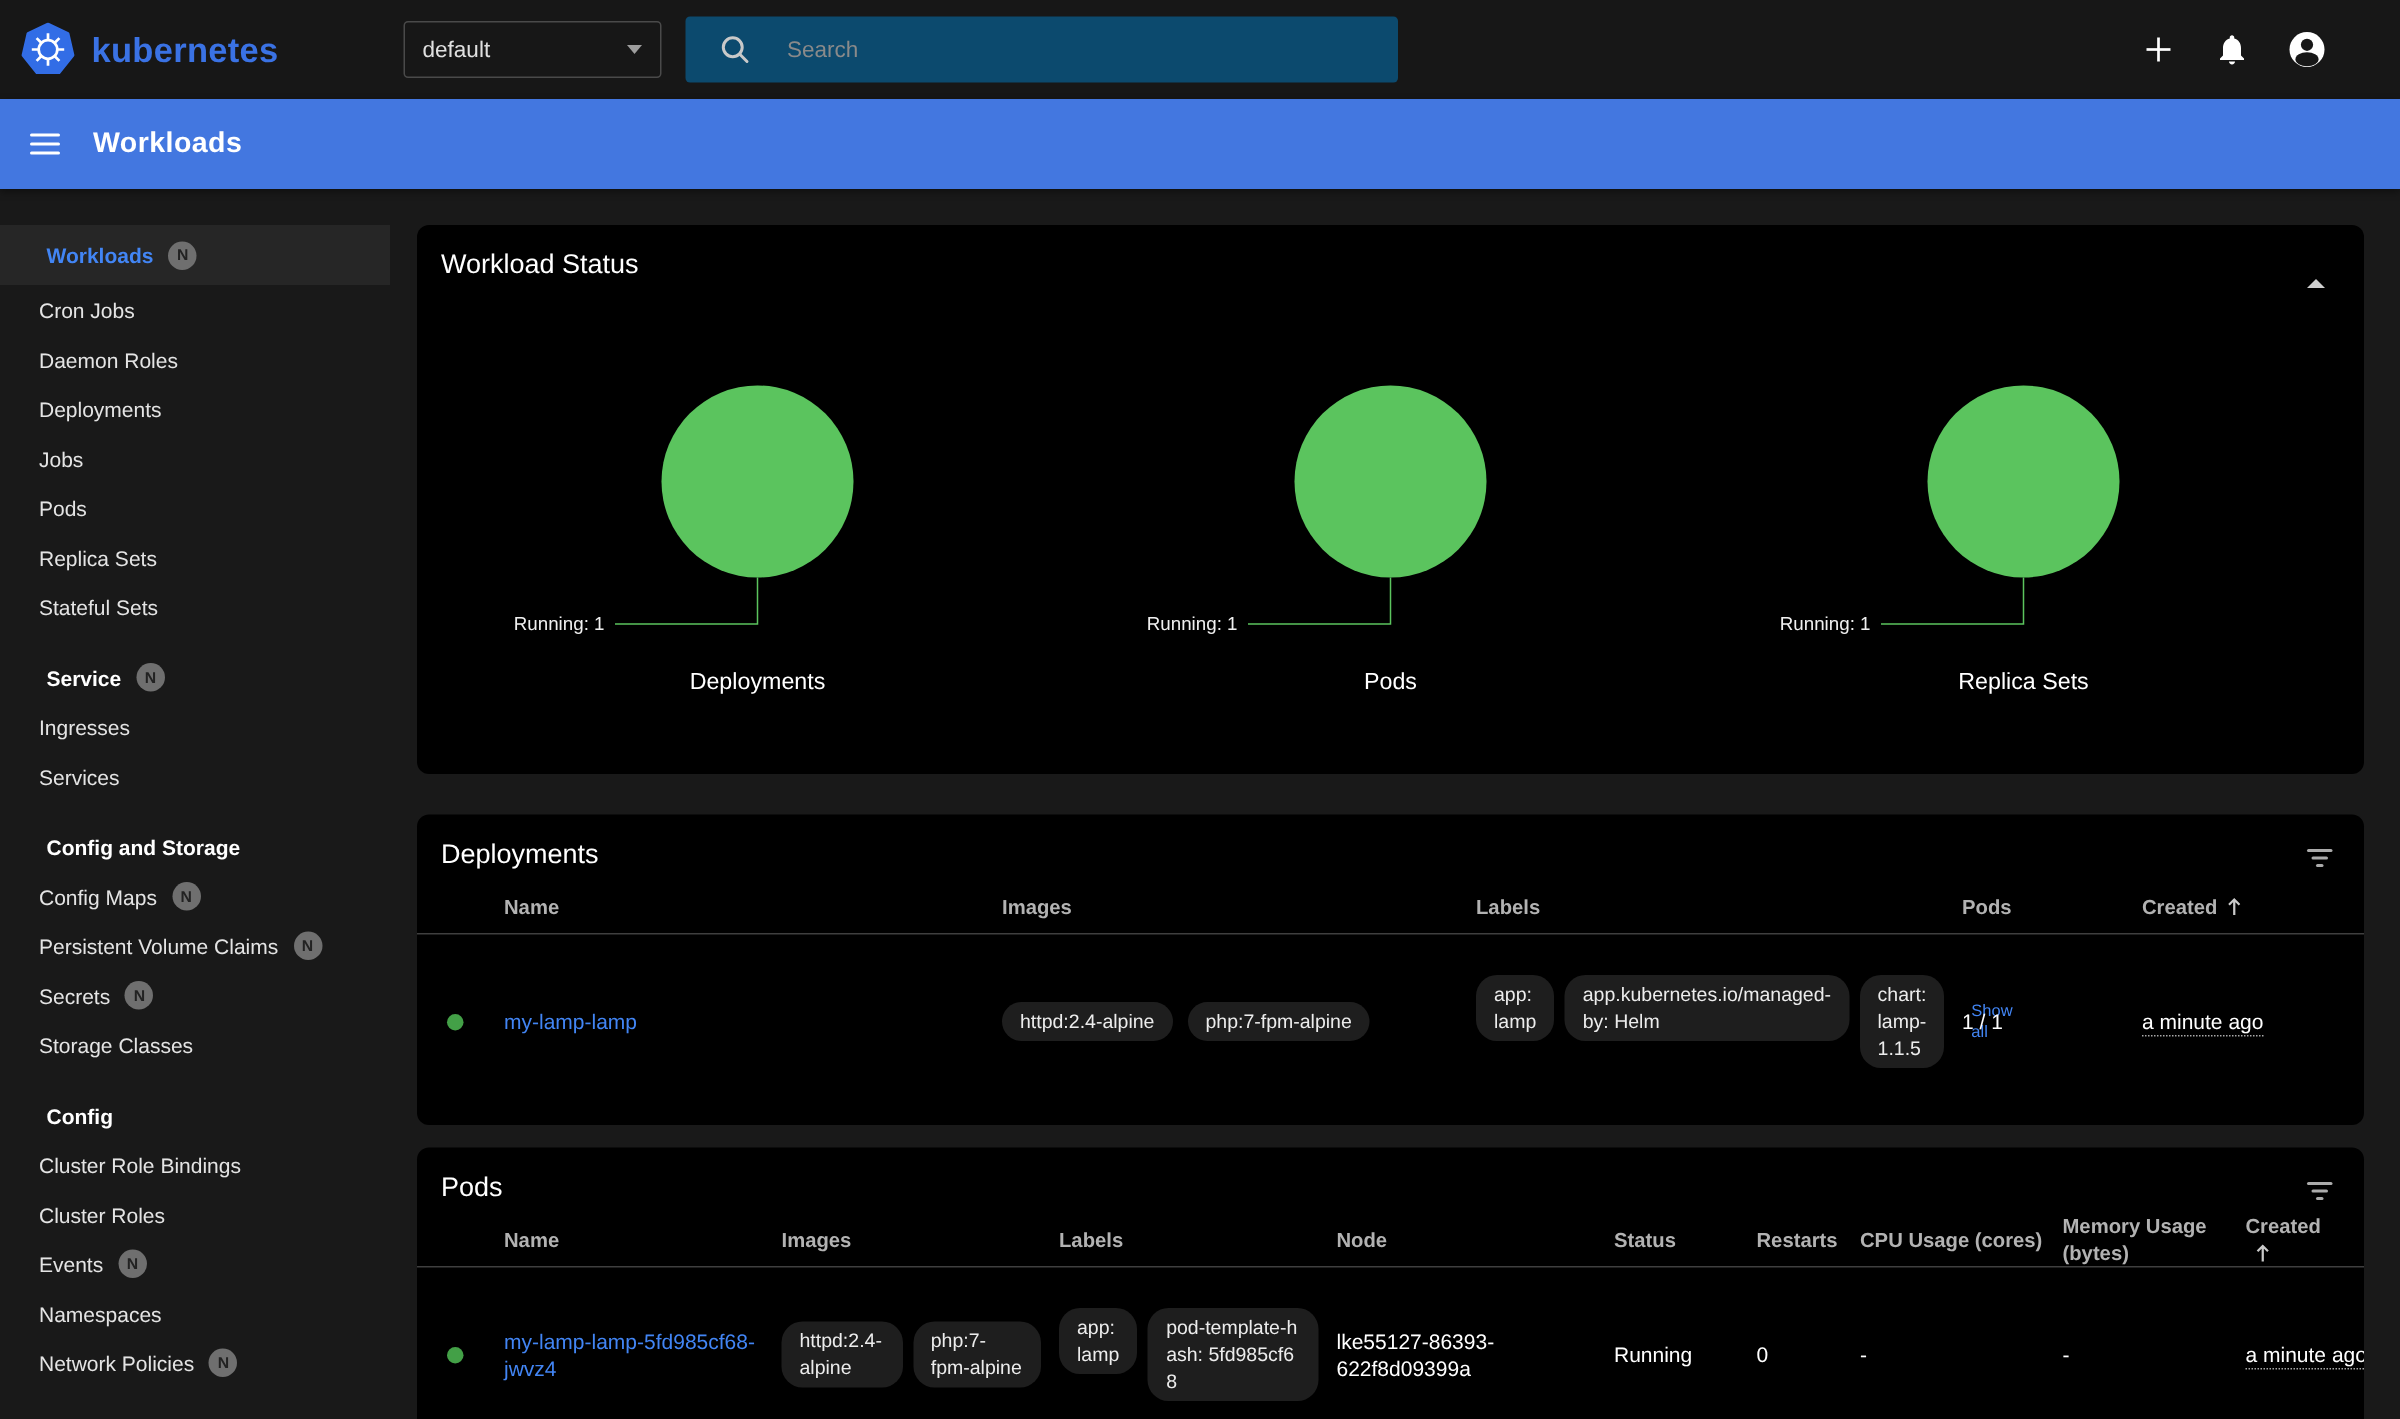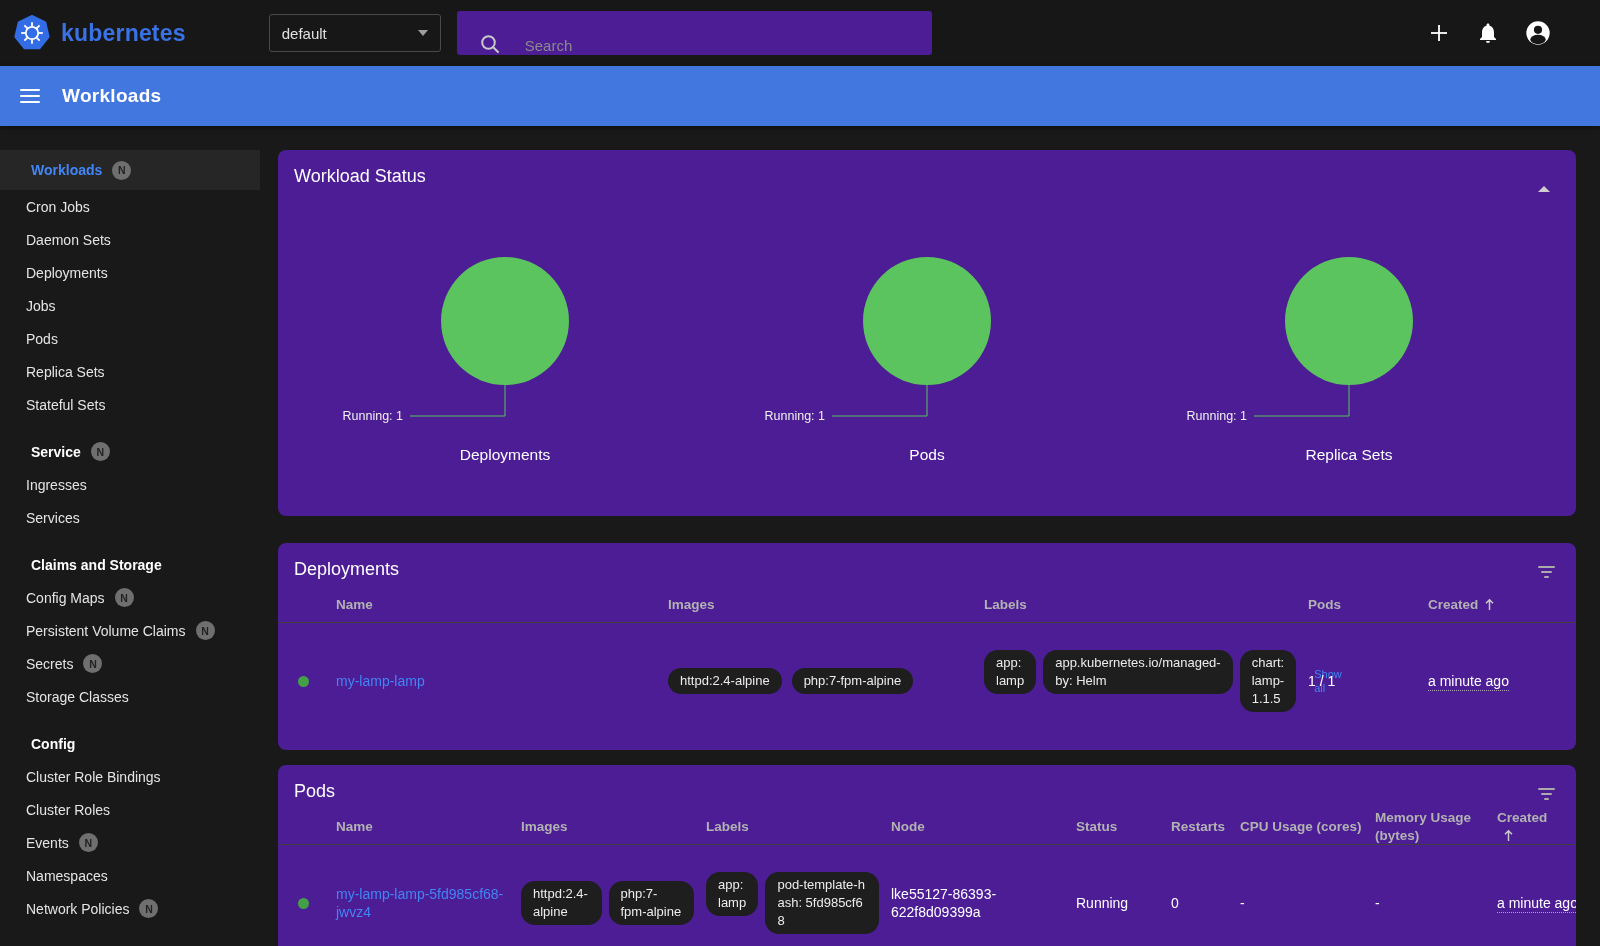--- a/index.html
+++ b/index.html
@@ -17,22 +17,22 @@
   .logo { display:flex; align-items:center; gap:11px; padding-left:14px; }
   .brand { color:#3a72e4; font-size:23px; font-weight:bold; letter-spacing:.2px; }
   .ns-select {
     margin-left:83px; width:172px; height:38px;
     border:1px solid #4a4a4a; border-radius:3px;
     display:flex; align-items:center; justify-content:space-between;
     padding:0 12px; color:#e0e0e0; font-size:15px;gap:12px;
   }
   .caret-down { width:0; height:0; border-left:5px solid transparent; border-right:5px solid transparent; border-top:6px solid #9e9e9e; }
   .search {
-    margin-left:16px; width:475px; height:44px; background:#4c1d95; border-radius:3px;
-    display:flex; align-items:flex-end; padding-left:22px; gap:22px;
+    margin-left:16px; width:475px; height:44px; background:#0c4a6e; border-radius:3px;
+    display:flex; align-items:center; padding-left:22px; gap:22px;
   }
   .search input { background:transparent; border:none; outline:none; color:#ddd; font-size:15px; width:380px; }
   .search input::placeholder { color:#8a8a8a; }
   .topbar-right { margin-left:auto; display:flex; align-items:center; gap:24px; padding-right:48px; }
   .icon-btn { display:flex; align-items:center; justify-content:center; }
 
   
   .appbar {
     height:60px; background:#4377e0; display:flex; align-items:center;
     padding-left:18px; gap:20px; position:relative; z-index:2;
@@ -49,21 +49,21 @@
   .side-head.selected { height:40px; margin-top:0; background:#262626; }
   .side-head.selected .label { color:#4285f4; }
   .side-item { height:33px; display:flex; align-items:center; gap:10px; padding-left:26px; color:#e4e4e4; cursor:pointer; }
   .badge {
     width:19px; height:19px; border-radius:50%; background:#6f6f6f; color:#222;
     font-size:10.5px; font-weight:bold; display:flex; align-items:center; justify-content:center; flex:none;
   }
   .main { margin-left:18px; padding-top:24px; width:1298px; }
 
   
-  .card { background:#4c1d95; border-radius:8px; width:1298px; position:relative; overflow:hidden; }
+  .card { background:#000000; border-radius:8px; width:1298px; position:relative; overflow:hidden; }
   .card-title { font-size:18px; color:#fff; padding:16px 16px 0 16px; height:38px; }
   .ws-card { height:366px; margin-bottom:27px; }
   .collapse-btn { position:absolute; top:16px; right:18px; width:28px; height:24px; }
   .tri-up { width:0; height:0; border-left:6px solid transparent; border-right:6px solid transparent; border-bottom:6px solid #cfcfcf; margin:0 auto; }
 
   .ws-charts { display:flex; margin-top:40px; padding:0 16px; }
   .ws-chart { flex:1; display:flex; flex-direction:column; align-items:center; }
   .ws-svg { width:420px; height:200px; display:block; }
   .ws-svg text { font:12.5px "Liberation Sans", sans-serif; fill:#f0f0f0; }
   .ws-caption { margin-top:18px; font-size:15.5px; color:#fff; }
@@ -162,21 +162,21 @@
 
   <nav class="sidebar">
     <div class="side-head selected">
       <span class="label">Workloads</span>
       <span class="badge">N</span>
     </div>
     <div class="side-item">
         <span>Cron Jobs</span>
       </div>
     <div class="side-item">
-        <span>Daemon Sets</span>
+        <span>Daemon Roles</span>
       </div>
     <div class="side-item">
         <span>Deployments</span>
       </div>
     <div class="side-item">
         <span>Jobs</span>
       </div>
     <div class="side-item">
         <span>Pods</span>
       </div>
@@ -192,21 +192,21 @@
       <span class="badge">N</span>
     </div>
     <div class="side-item">
         <span>Ingresses</span>
       </div>
     <div class="side-item">
         <span>Services</span>
       </div>
 
     <div class="side-head">
-      <span class="label">Claims and Storage</span>
+      <span class="label">Config and Storage</span>
     </div>
     <div class="side-item">
       <span>Config Maps</span>
       <span class="badge">N</span>
     </div>
     <div class="side-item">
       <span>Persistent Volume Claims</span>
       <span class="badge">N</span>
     </div>
     <div class="side-item">

